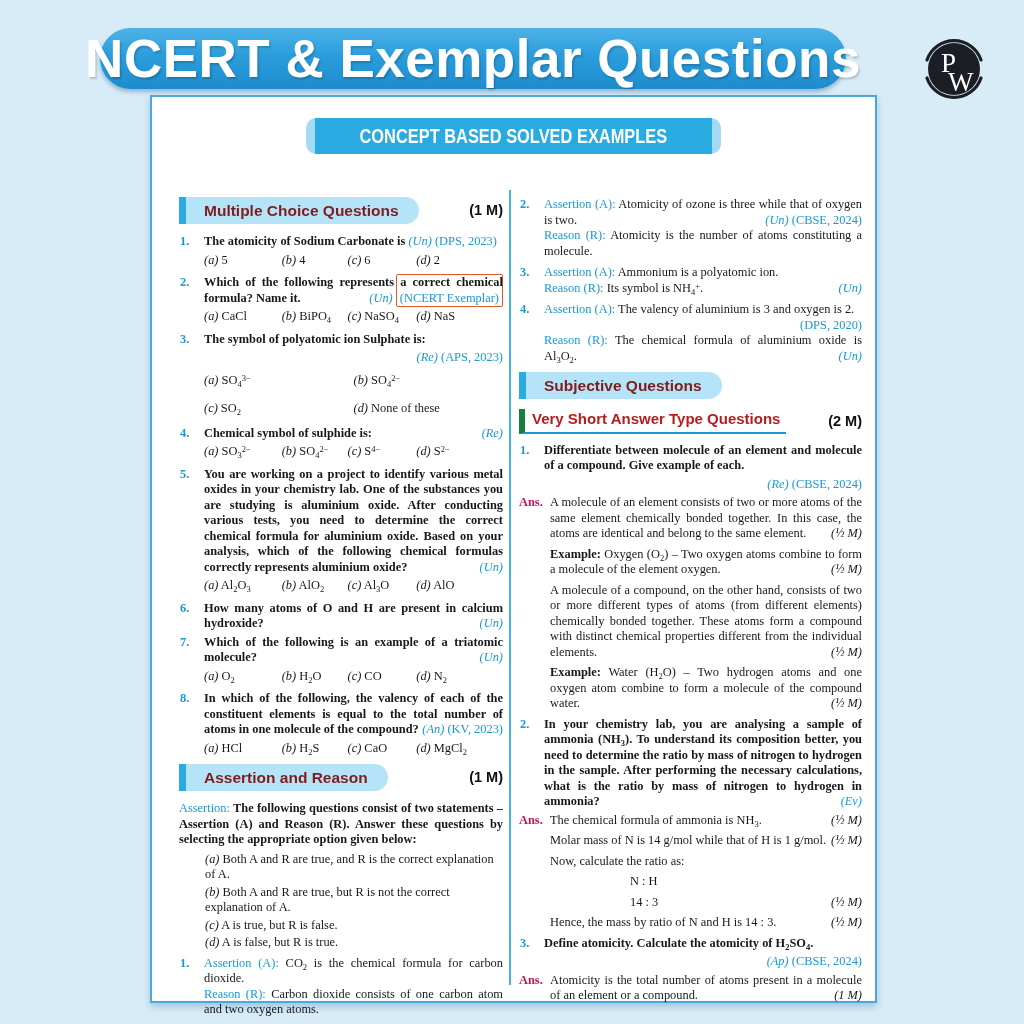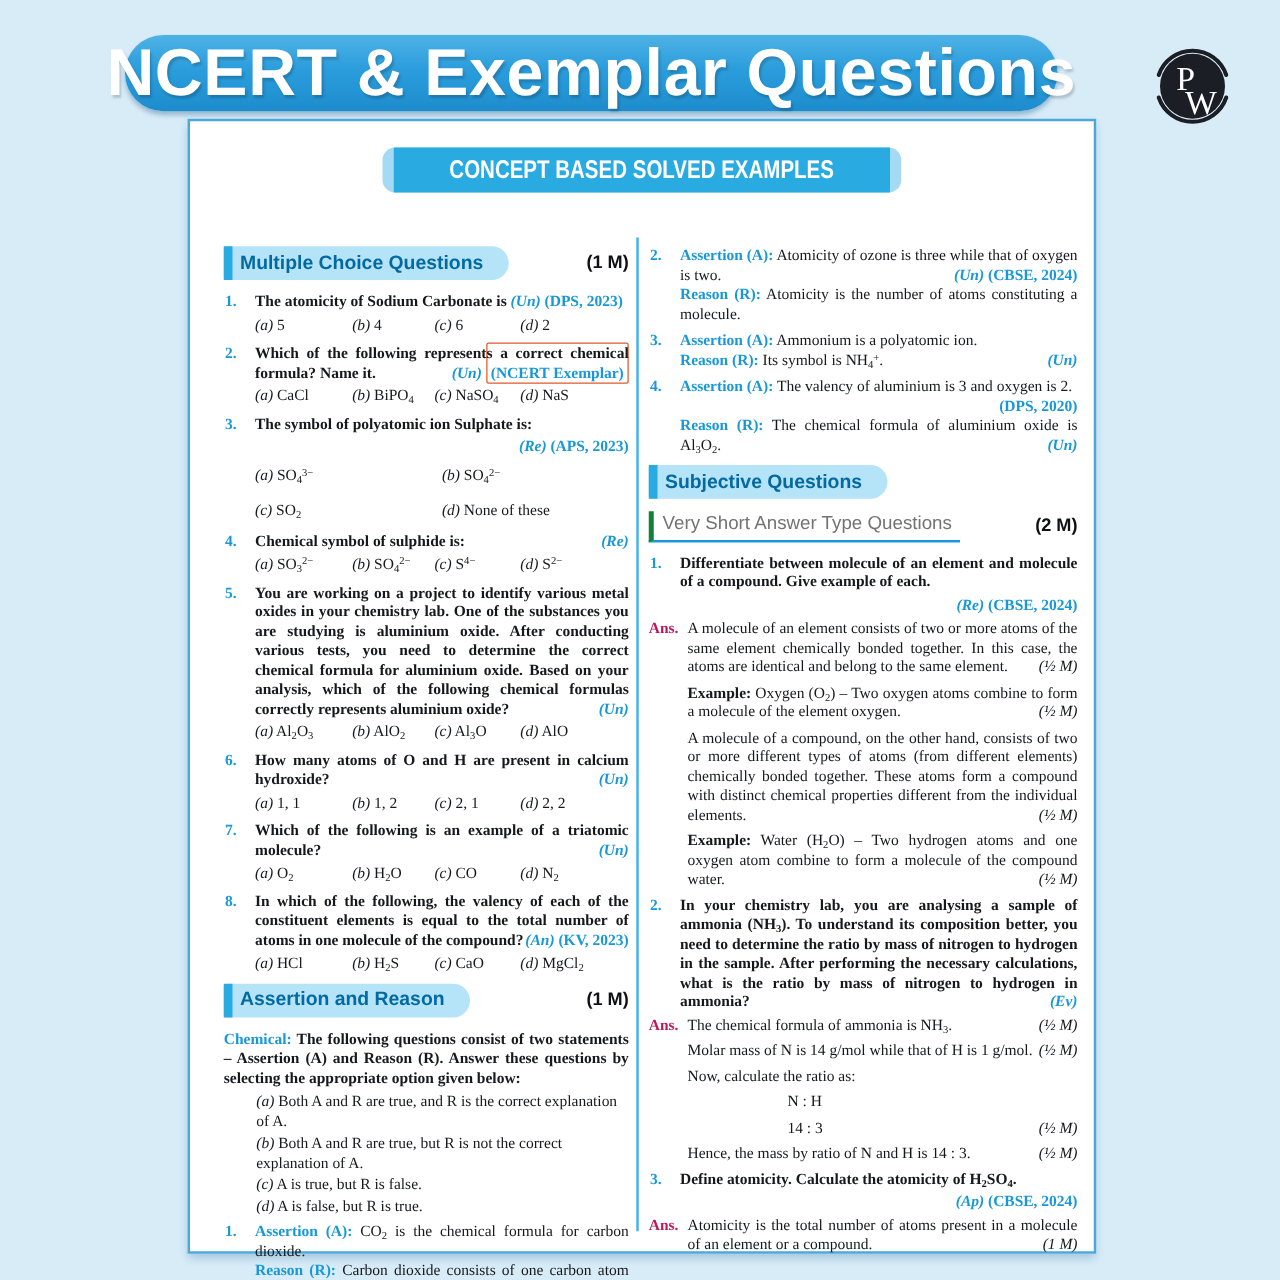--- a/index.html
+++ b/index.html
@@ -35,36 +35,36 @@
   
   .vdiv{position:absolute;left:357px;top:93px;width:2px;height:795px;background:#45b4e6;}
   .col{position:absolute;top:100px;font-size:12.4px;line-height:1.25;}
   .col-left{left:27px;width:324px;}
   .col-right{left:367px;width:343px;}
   
   .sec-row{display:flex;align-items:center;justify-content:space-between;margin:8px 0 10px;}
   .col > .sec-row:first-child{margin-top:0;}
   .pill{display:flex;align-items:stretch;background:#b5e3f8;border-radius:3px 15px 15px 3px;height:27px;padding-right:20px;}
   .pill-bar{width:7px;background:#29abe2;}
-  .pill-t{font-family:"Liberation Sans",sans-serif;font-weight:bold;font-size:15.5px;color:#0369a1;
-          display:flex;align-items:center;padding-left:6px;white-space:nowrap;}
+  .pill-t{font-family:"Liberation Sans",sans-serif;font-weight:bold;font-size:15.5px;color:#7f1d1d;
+          display:flex;align-items:center;padding-left:18px;white-space:nowrap;}
   .marks{font-family:"Liberation Sans",sans-serif;font-weight:bold;font-size:14.5px;color:#0e1013;white-space:nowrap;}
   .sub-row{display:flex;align-items:center;justify-content:space-between;margin:4px 0 9px;}
   .sub-t{
-    font-family:"Liberation Sans",sans-serif;font-weight:normal;font-size:15px;color:#737373;
-    border-left:4px solid #15803d;padding:1px 6px 3px 7px;border-bottom:2.5px solid #1898d8;white-space:nowrap;
+    font-family:"Liberation Sans",sans-serif;font-weight:bold;font-size:15px;color:#b91c1c;
+    border-left:6px solid #15803d;padding:1px 6px 3px 7px;border-bottom:2.5px solid #1898d8;white-space:nowrap;
   }
   
   .qitem{position:relative;margin:0 0 3px;}
   .arit{margin-bottom:6px;}
   .qnum{position:absolute;left:1px;top:0;color:#1898d8;font-weight:bold;}
   .qtext{margin-left:25px;font-weight:bold;text-align:justify;}
   .qbody{margin-left:25px;}
   .arp{margin:0;font-weight:normal;text-align:justify;}
-  .tag{color:#1898d8;font-weight:bold;}
+  .tag{color:#1898d8;font-weight:normal;}
   .nbox{border:1.5px solid #e0592b;border-radius:2px;padding:16px 3px 1px;}
   .fr{float:right;}
   .mark{font-style:italic;font-weight:normal;color:#16181c;}
   .rt::after{content:"";display:block;clear:both;}
   .orow{display:grid;grid-template-columns:26% 22% 23% 29%;margin:3px 0 7px 25px;font-weight:normal;}
   .orow2{display:grid;grid-template-columns:50% 50%;row-gap:13px;margin:7px 0 9px 25px;font-weight:normal;}
   .ocell{white-space:nowrap;}
   .tagline{text-align:right;margin:0 0 3px;}
   .dirp{margin:1px 0 4px;text-align:justify;font-weight:bold;}
   .abcd{margin:0 0 5px;}
@@ -160,26 +160,20 @@
       <div class="orow">
         <span class="ocell"><i>(a)</i> Al<sub>2</sub>O<sub>3</sub></span>
         <span class="ocell"><i>(b)</i> AlO<sub>2</sub></span>
         <span class="ocell"><i>(c)</i> Al<sub>3</sub>O</span>
         <span class="ocell"><i>(d)</i> AlO</span>
       </div>
       <div class="qitem">
         <span class="qnum">6.</span>
         <div class="qtext rt">How many atoms of O and H are present in calcium hydroxide? <span class="fr"><span class="tag"><i>(Un)</i></span></span></div>
       </div>
-      <div class="orow">
-        <span class="ocell"><i>(a)</i> 1, 1</span>
-        <span class="ocell"><i>(b)</i> 1, 2</span>
-        <span class="ocell"><i>(c)</i> 2, 1</span>
-        <span class="ocell"><i>(d)</i> 2, 2</span>
-      </div>
       <div class="qitem">
         <span class="qnum">7.</span>
         <div class="qtext rt">Which of the following is an example of a triatomic molecule? <span class="fr"><span class="tag"><i>(Un)</i></span></span></div>
       </div>
       <div class="orow">
         <span class="ocell"><i>(a)</i> O<sub>2</sub></span>
         <span class="ocell"><i>(b)</i> H<sub>2</sub>O</span>
         <span class="ocell"><i>(c)</i> CO</span>
         <span class="ocell"><i>(d)</i> N<sub>2</sub></span>
       </div>
@@ -193,21 +187,21 @@
         <span class="ocell"><i>(c)</i> CaO</span>
         <span class="ocell"><i>(d)</i> MgCl<sub>2</sub></span>
       </div>
       <div class="sec-row">
         <div class="pill">
           <span class="pill-bar"></span>
           <span class="pill-t">Assertion and Reason</span>
         </div>
         <span class="marks">(1 M)</span>
       </div>
-      <p class="dirp rt"><span class="tag">Chemical:</span> The following questions consist of two statements – Assertion (A) and Reason (R). Answer these questions by selecting the appropriate option given below:</p>
+      <p class="dirp rt"><span class="tag">Assertion:</span> The following questions consist of two statements – Assertion (A) and Reason (R). Answer these questions by selecting the appropriate option given below:</p>
       <div class="abcd">
         <p class="abcd-line"><i>(a)</i> Both A and R are true, and R is the correct explanation of A.</p>
         <p class="abcd-line"><i>(b)</i> Both A and R are true, but R is not the correct explanation of A.</p>
         <p class="abcd-line"><i>(c)</i> A is true, but R is false.</p>
         <p class="abcd-line"><i>(d)</i> A is false, but R is true.</p>
       </div>
       <div class="qitem arit">
         <span class="qnum">1.</span>
         <div class="qbody">
           <p class="arp rt"><span class="tag">Assertion (A):</span> CO<sub>2</sub> is the chemical formula for carbon dioxide.</p>

